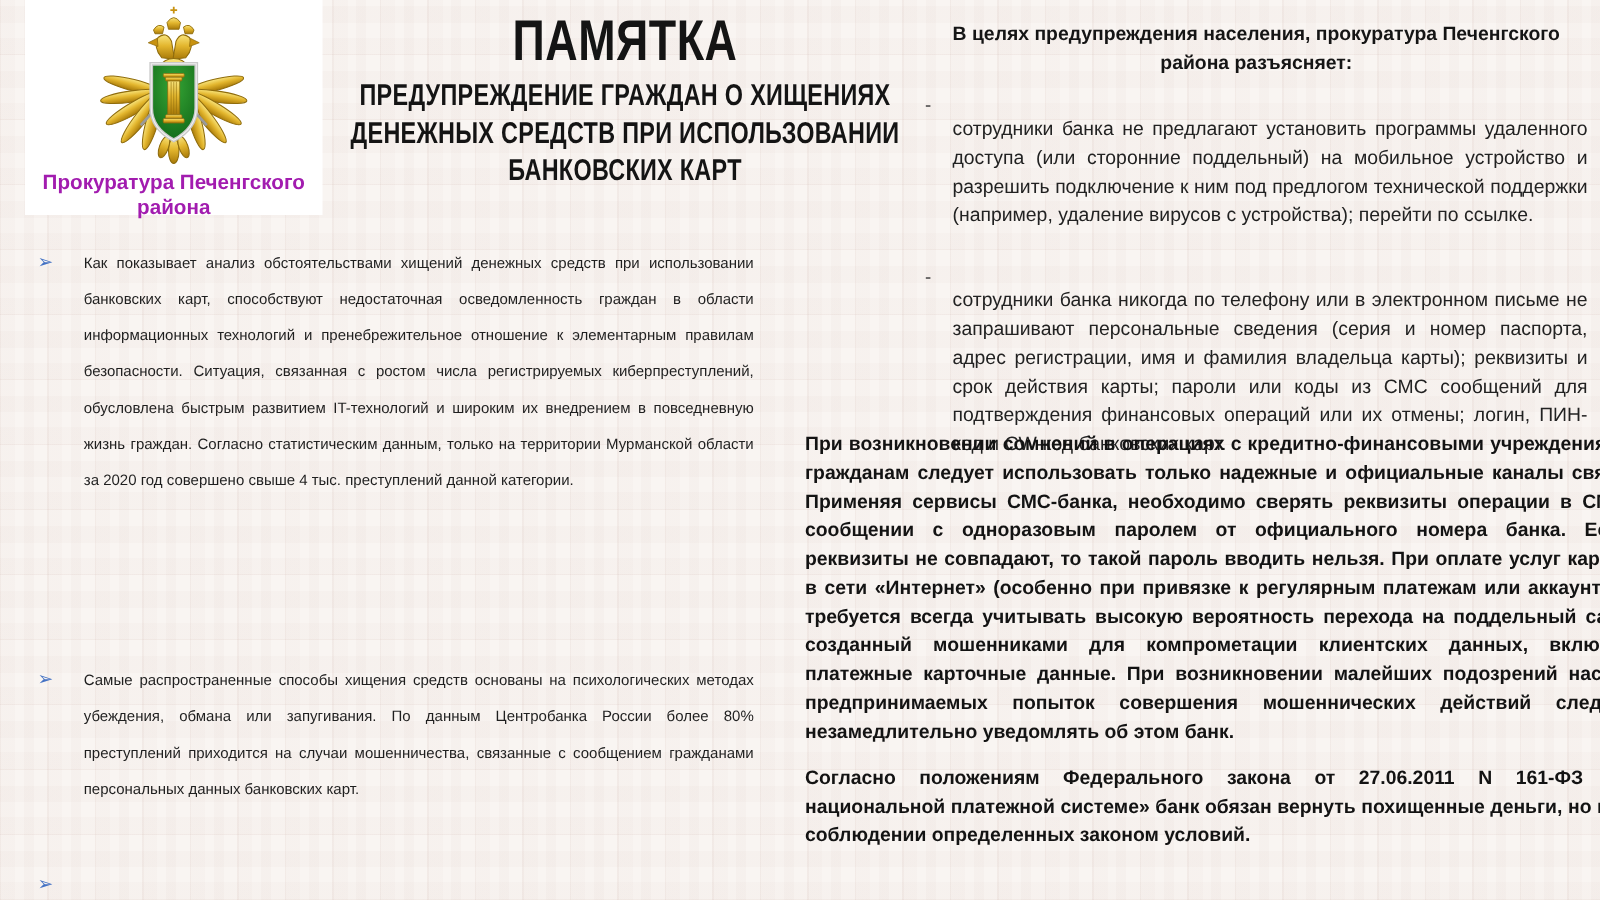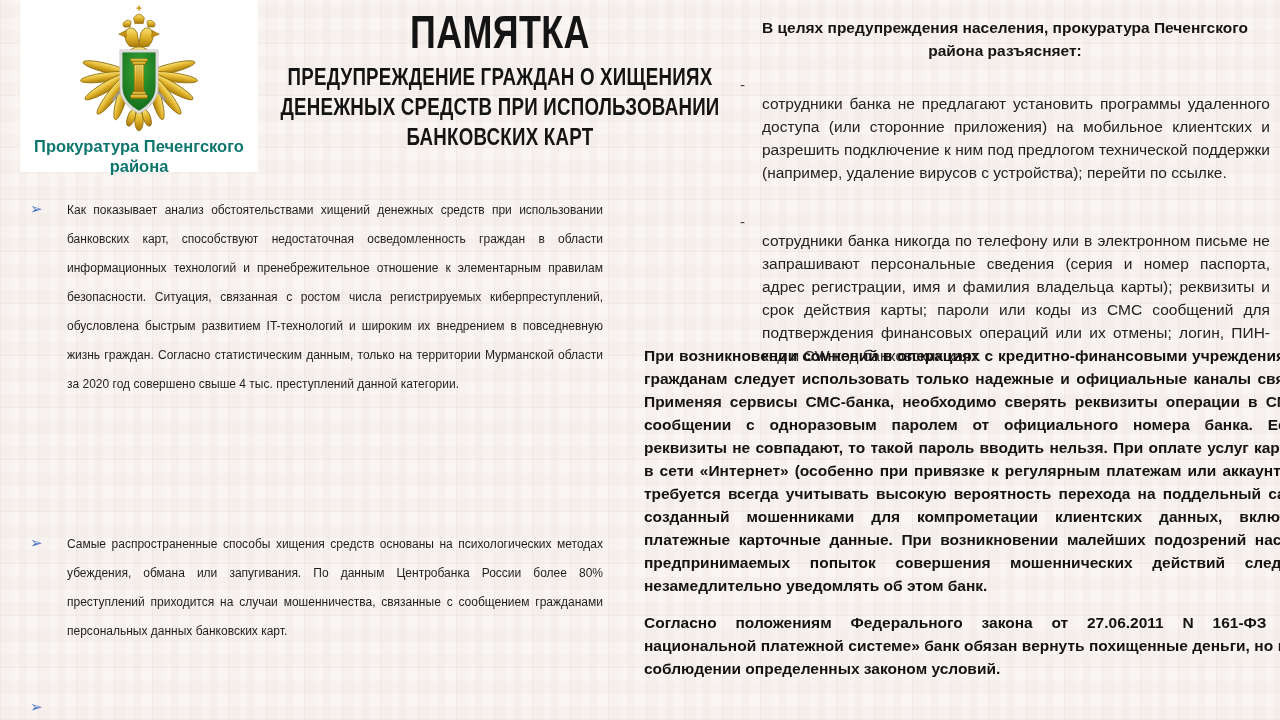--- a/index.html
+++ b/index.html
@@ -18,21 +18,21 @@
 
   
   .logo-card{
     position:absolute;left:20px;top:0;width:238px;height:172px;
     background:#ffffff;
     display:flex;flex-direction:column;align-items:center;
   }
   .emblem{width:126px;height:132px;margin-top:3px;flex:none;}
   .org-name{
     text-align:center;font-weight:bold;font-size:16.5px;line-height:1.22;
-    color:#0f766e;margin-top:1px;
+    color:#a21caf;margin-top:1px;
   }
 
   
   .title-block{
     position:absolute;left:180px;top:8px;width:640px;
     text-align:center;
     transform:scaleX(0.78);transform-origin:50% 0;
   }
   .page-title{
     font-size:46px;font-weight:bold;line-height:1.08;letter-spacing:0.5px;
@@ -137,21 +137,21 @@
 
   <div class="title-block">
     <div class="page-title">ПАМЯТКА</div>
     <div class="page-subtitle">ПРЕДУПРЕЖДЕНИЕ ГРАЖДАН О ХИЩЕНИЯХ ДЕНЕЖНЫХ СРЕДСТВ ПРИ ИСПОЛЬЗОВАНИИ БАНКОВСКИХ КАРТ</div>
   </div>
 
   <div class="right-top">
     <div class="right-intro">В целях предупреждения населения, прокуратура Печенгского района разъясняет:</div>
     <div class="rb">
       <span class="rmark">-</span>
-      <p class="rtext">сотрудники банка не предлагают установить программы удаленного доступа (или сторонние приложения) на мобильное клиентских и разрешить подключение к ним под предлогом технической поддержки (например, удаление вирусов с устройства); перейти по ссылке.</p>
+      <p class="rtext">сотрудники банка не предлагают установить программы удаленного доступа (или сторонние поддельный) на мобильное устройство и разрешить подключение к ним под предлогом технической поддержки (например, удаление вирусов с устройства); перейти по ссылке.</p>
     </div>
     <div class="rb">
       <span class="rmark">-</span>
       <p class="rtext">сотрудники банка никогда по телефону или в электронном письме не запрашивают персональные сведения (серия и номер паспорта, адрес регистрации, имя и фамилия владельца карты); реквизиты и срок действия карты; пароли или коды из СМС сообщений для подтверждения финансовых операций или их отмены; логин, ПИН-код и CW-код банковских карт.</p>
     </div>
   </div>
 
   <div class="notes">
     <p class="note-p">При возникновении сомнений в операциях с кредитно-финансовыми учреждениями гражданам следует использовать только надежные и официальные каналы связи. Применяя сервисы СМС-банка, необходимо сверять реквизиты операции в СМС-сообщении с одноразовым паролем от официального номера банка. Если реквизиты не совпадают, то такой пароль вводить нельзя. При оплате услуг картой в сети «Интернет» (особенно при привязке к регулярным платежам или аккаунтам) требуется всегда учитывать высокую вероятность перехода на поддельный сайт, созданный мошенниками для компрометации клиентских данных, включая платежные карточные данные. При возникновении малейших подозрений насчет предпринимаемых попыток совершения мошеннических действий следует незамедлительно уведомлять об этом банк.</p>
     <p class="note-p">Согласно положениям Федерального закона от 27.06.2011 N 161-ФЗ «О национальной платежной системе» банк обязан вернуть похищенные деньги, но при соблюдении определенных законом условий.</p>

